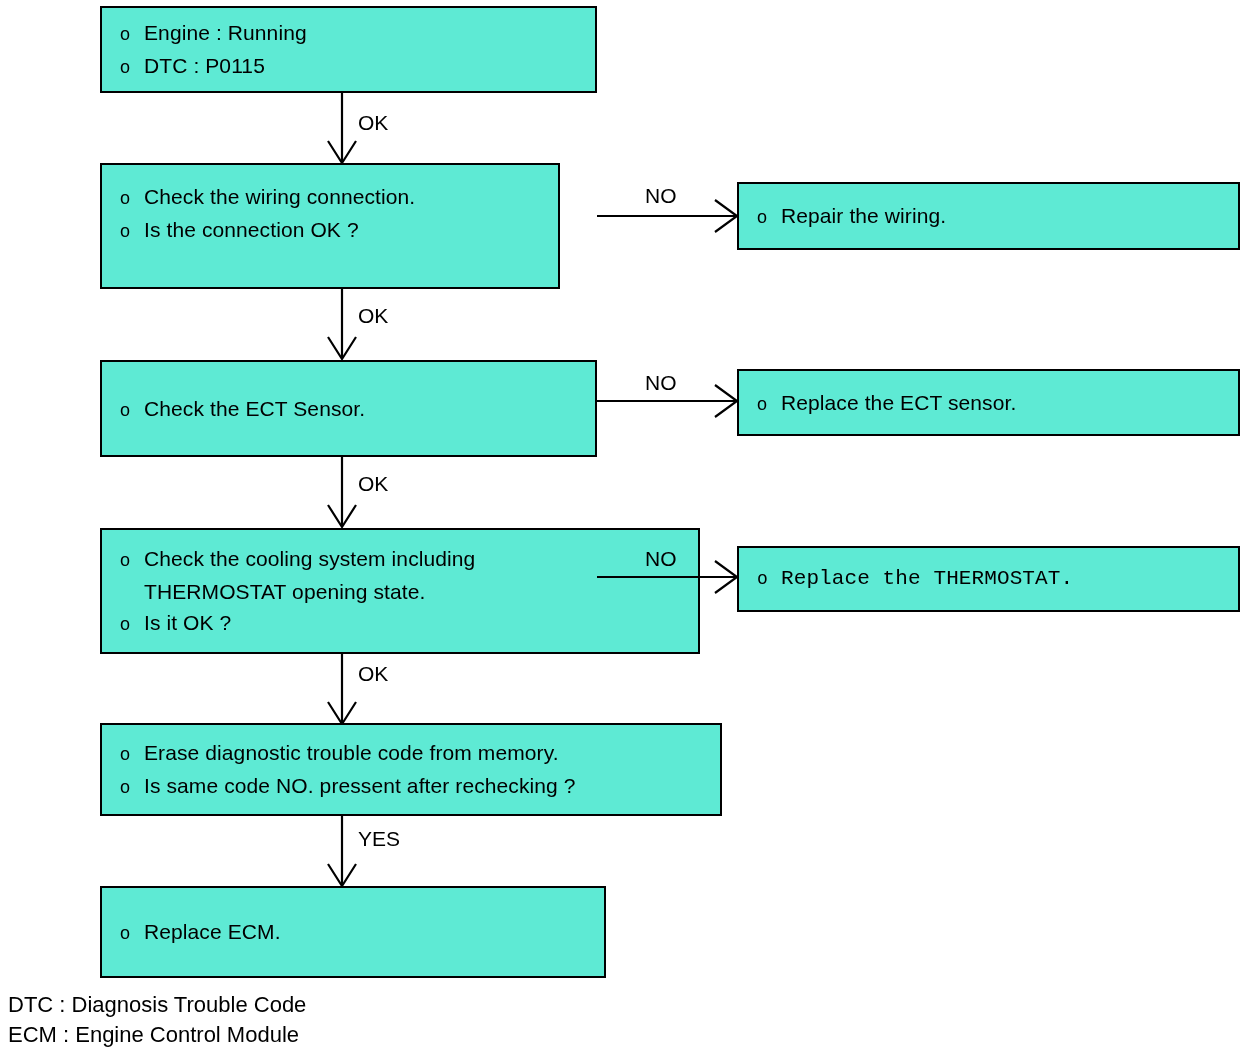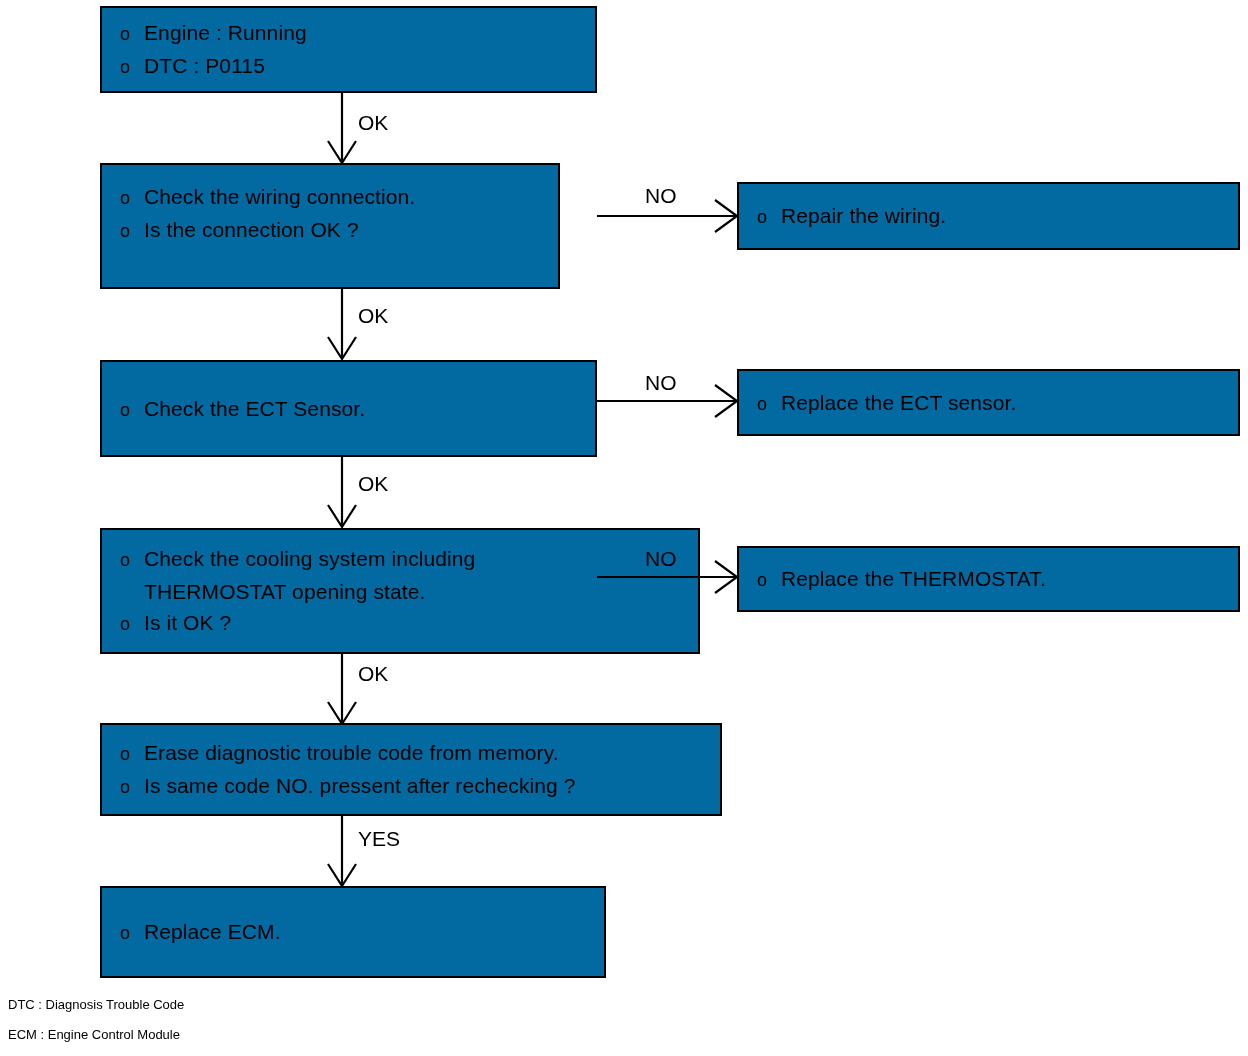--- a/index.html
+++ b/index.html
@@ -13,21 +13,21 @@
     height: 1056px;
     background: #ffffff;
     font-family: "Liberation Sans", sans-serif;
     color: #000000;
     overflow: hidden;
   }
   .node {
     position: absolute;
     box-sizing: border-box;
     border: 2px solid #000000;
-    background: #0369a1;
+    background: #5eead4;
   }
   .node-lines {
     position: absolute;
     left: 18px;
     top: 50%;
     transform: translateY(-50%);
     width: calc(100% - 24px);
   }
   .line {
     display: block;
@@ -55,21 +55,21 @@
     position: absolute;
     overflow: visible;
   }
   .conn line, .conn polyline {
     stroke: #000000;
     stroke-width: 2.2;
     fill: none;
   }
   .legend {
     position: absolute;
-    font-size: 13px;
+    font-size: 22px;
     line-height: 30px;
     white-space: nowrap;
   }
 </style>
 </head>
 <body>
 
 <div id="canvas">
 
   <div class="node" style="left:100px; top:6px; width:497px; height:87px;">
@@ -141,21 +141,21 @@
       <span class="line"><span class="bullet">o</span><span>Is it OK ?</span></span>
     </div>
   </div>
 
   <svg class="conn" style="left:597px; top:557px; width:142px; height:44px;" viewBox="0 0 142 44">
     <line x1="0" y1="20" x2="138" y2="20"></line>
     <polyline points="118,4 140,20 118,36"></polyline>
   </svg>
   <div class="edge-label" style="left:645px; top:548px;">NO</div>
 
-  <div class="node" style="left:737px; top:546px; width:503px; height:66px;">
+  <div class="node" style="left:737px; top:546px; width:503px; height:66px;font-family:Liberation Mono, monospace;">
     <div class="node-lines">
       <span class="line"><span class="bullet">o</span><span>Replace the THERMOSTAT.</span></span>
     </div>
   </div>
 
   <svg class="conn" style="left:320px; top:654px; width:60px; height:72px;" viewBox="0 0 60 72">
     <line x1="22" y1="0" x2="22" y2="68"></line>
     <polyline points="8,48 22,70 36,48"></polyline>
   </svg>
   <div class="edge-label" style="left:358px; top:663px;">OK</div>

